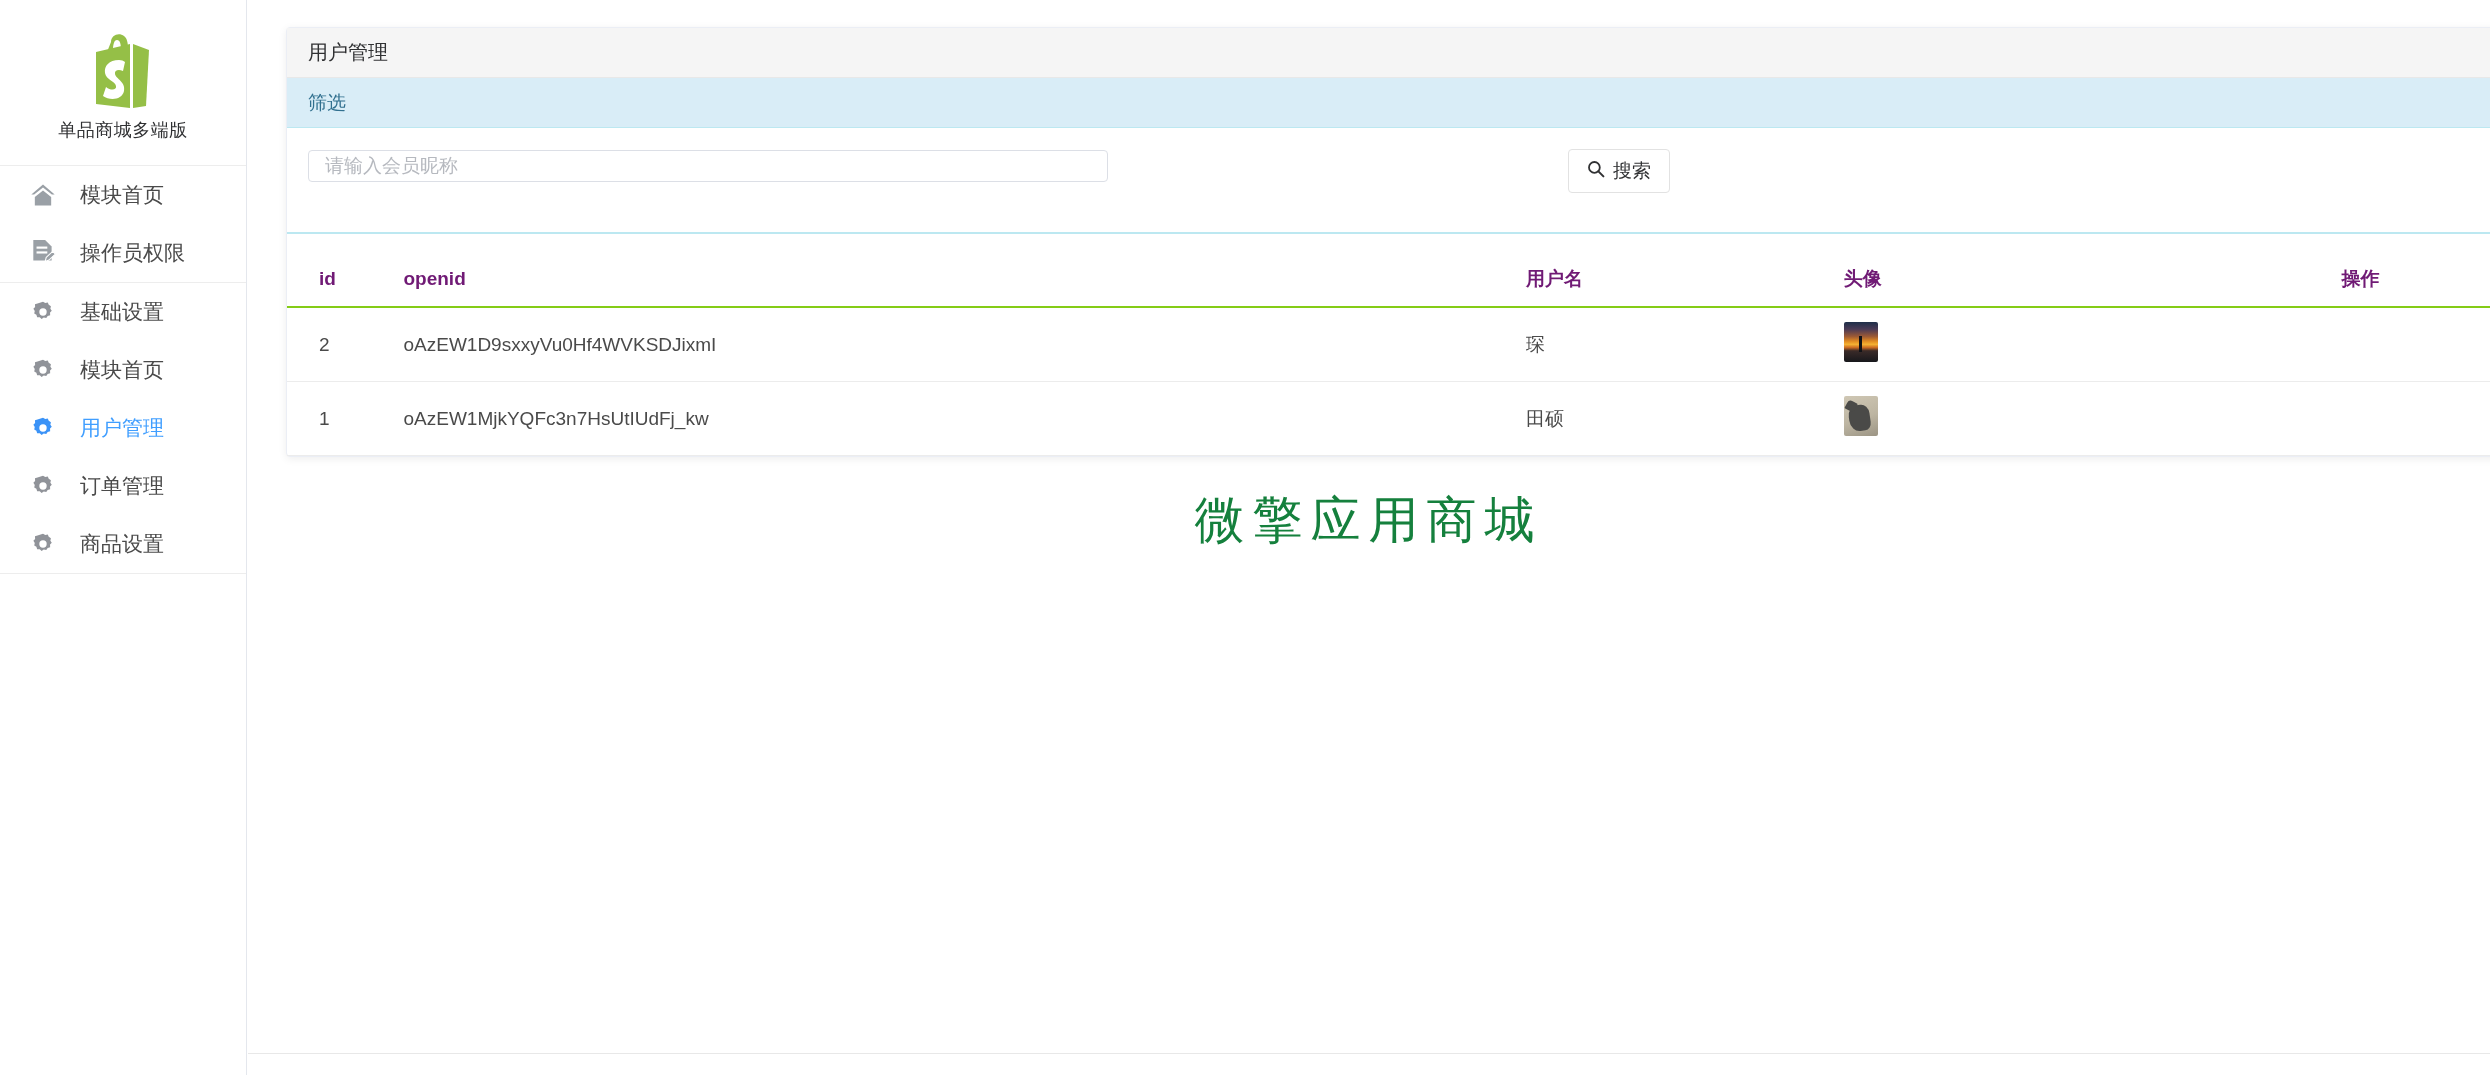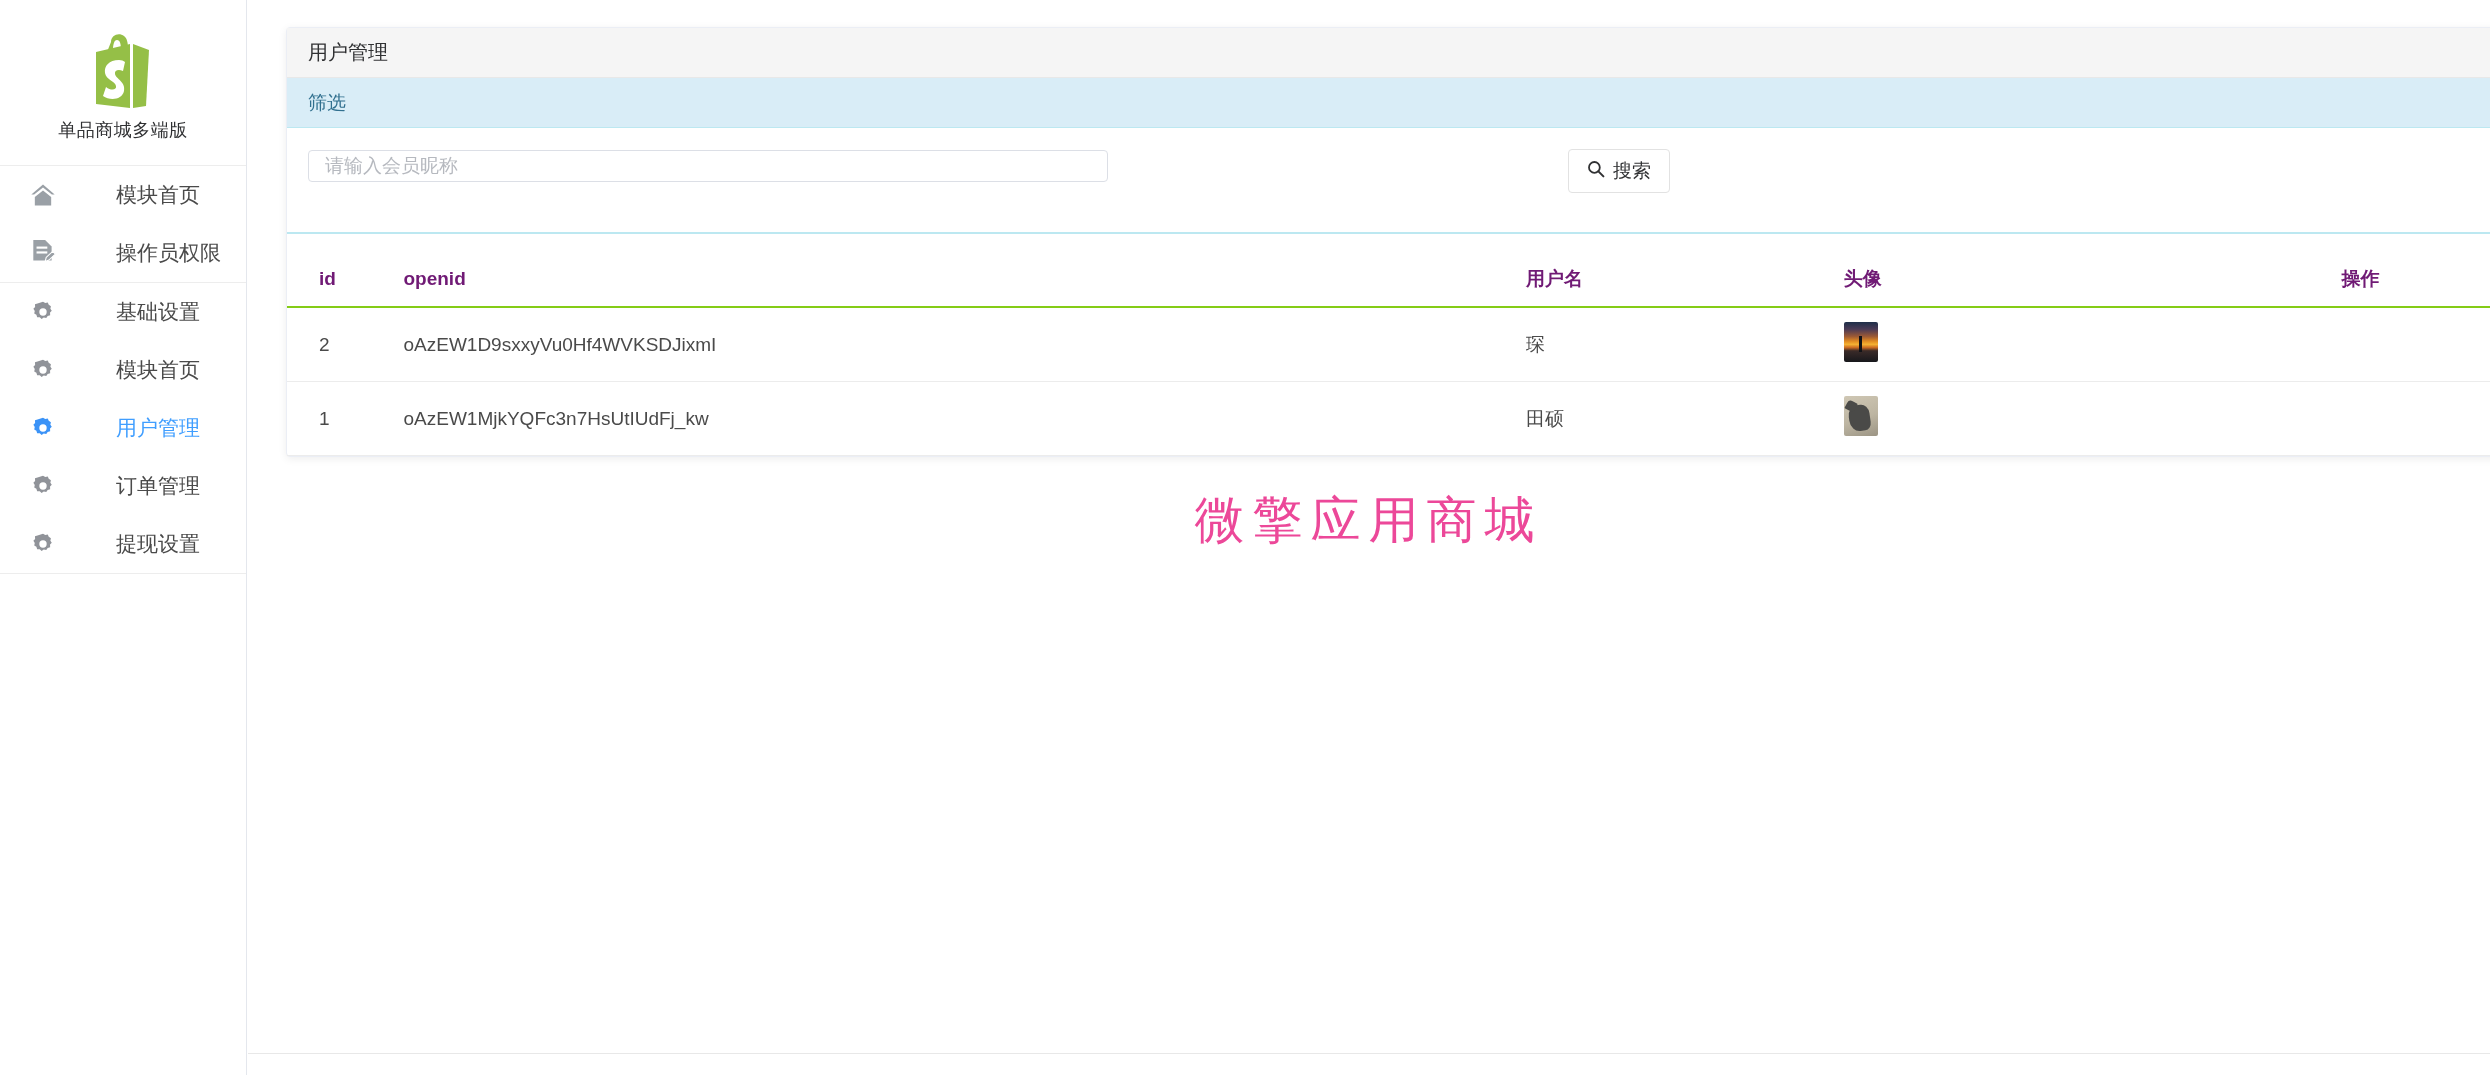--- a/index.html
+++ b/index.html
@@ -52,21 +52,20 @@
   }
 
   .nav-item {
     display: flex;
     align-items: center;
     height: 58px;
     padding-left: 28px;
     cursor: pointer;
     color: #4a4a4a;
     font-size: 21px;
-    gap: 36px;
   }
   .nav-item .ico {
     width: 30px; height: 30px;
     margin-right: 22px;
     display: flex; align-items: center; justify-content: center;
     flex: none;
   }
   .nav-item .lbl { white-space: nowrap; }
   .nav-item.active { color: #409eff; }
 
@@ -245,21 +244,21 @@
     transform: rotate(28deg);
     border-radius: 40% 10% 40% 10%;
   }
 
   .watermark {
     position: absolute;
     left: 0; right: 0;
     top: 487px;
     text-align: center;
     font-size: 50px;
-    color: #ec4899;
+    color: #15803d;
     letter-spacing: 8px;
     pointer-events: none;
     user-select: none;
   }
 
   .page-rule {
     position: absolute;
     left: 248px;
     right: 0;
     top: 1053px;
@@ -351,21 +350,21 @@
         <span class="lbl">订单管理</span>
       </div>
 
       <div class="nav-item">
         <span class="ico">
           <svg width="26" height="26" viewBox="0 0 24 24">
               <path d="M12 2.5 l2.1 1.1 2.3-.4 .9 2.2 2 1.2-.5 2.3 1.3 1.9-1.6 1.7 .1 2.4-2.3 .7-1.3 2-2.3-.5-2 1.3-1.7-1.6-2.4 .1-.7-2.3-2-1.3 .5-2.3-1.3-2 1.6-1.7-.1-2.4 2.3-.7z" fill="#909399"></path>
               <circle cx="12" cy="12" r="3.4" fill="#ffffff"></circle>
             </svg>
         </span>
-        <span class="lbl">提现设置</span>
+        <span class="lbl">商品设置</span>
       </div>
     </div>
   </div>
 
   <div id="main">
 
     <div class="card">
 
       <div class="card-head">
         <span>用户管理</span>

